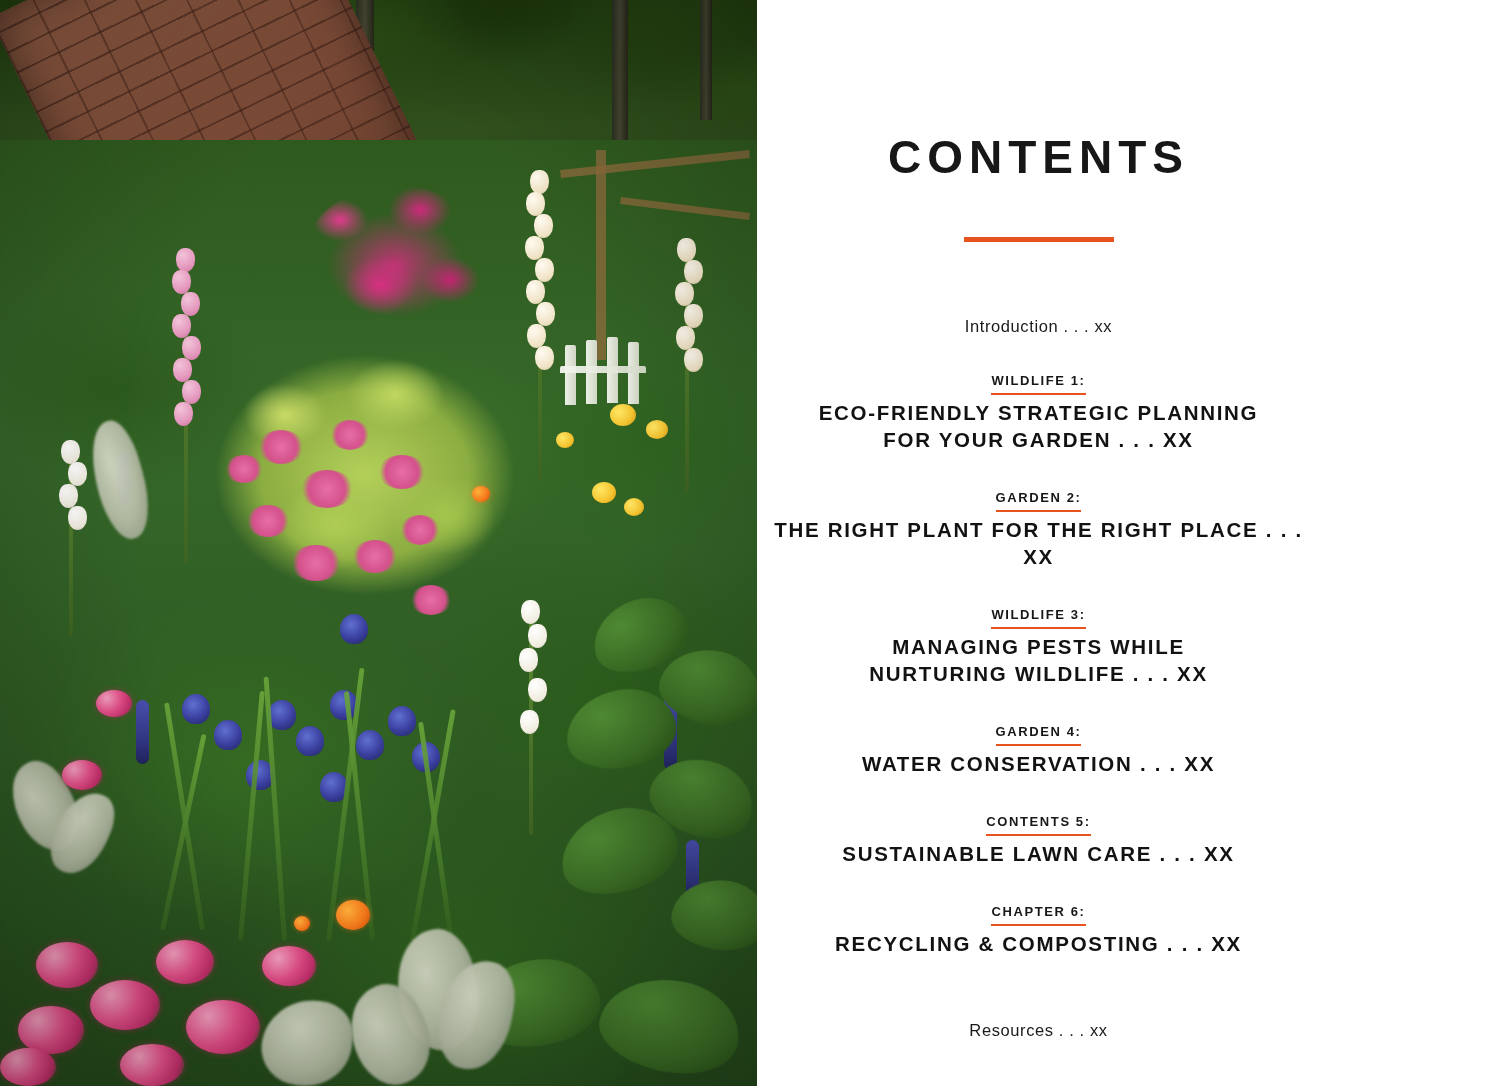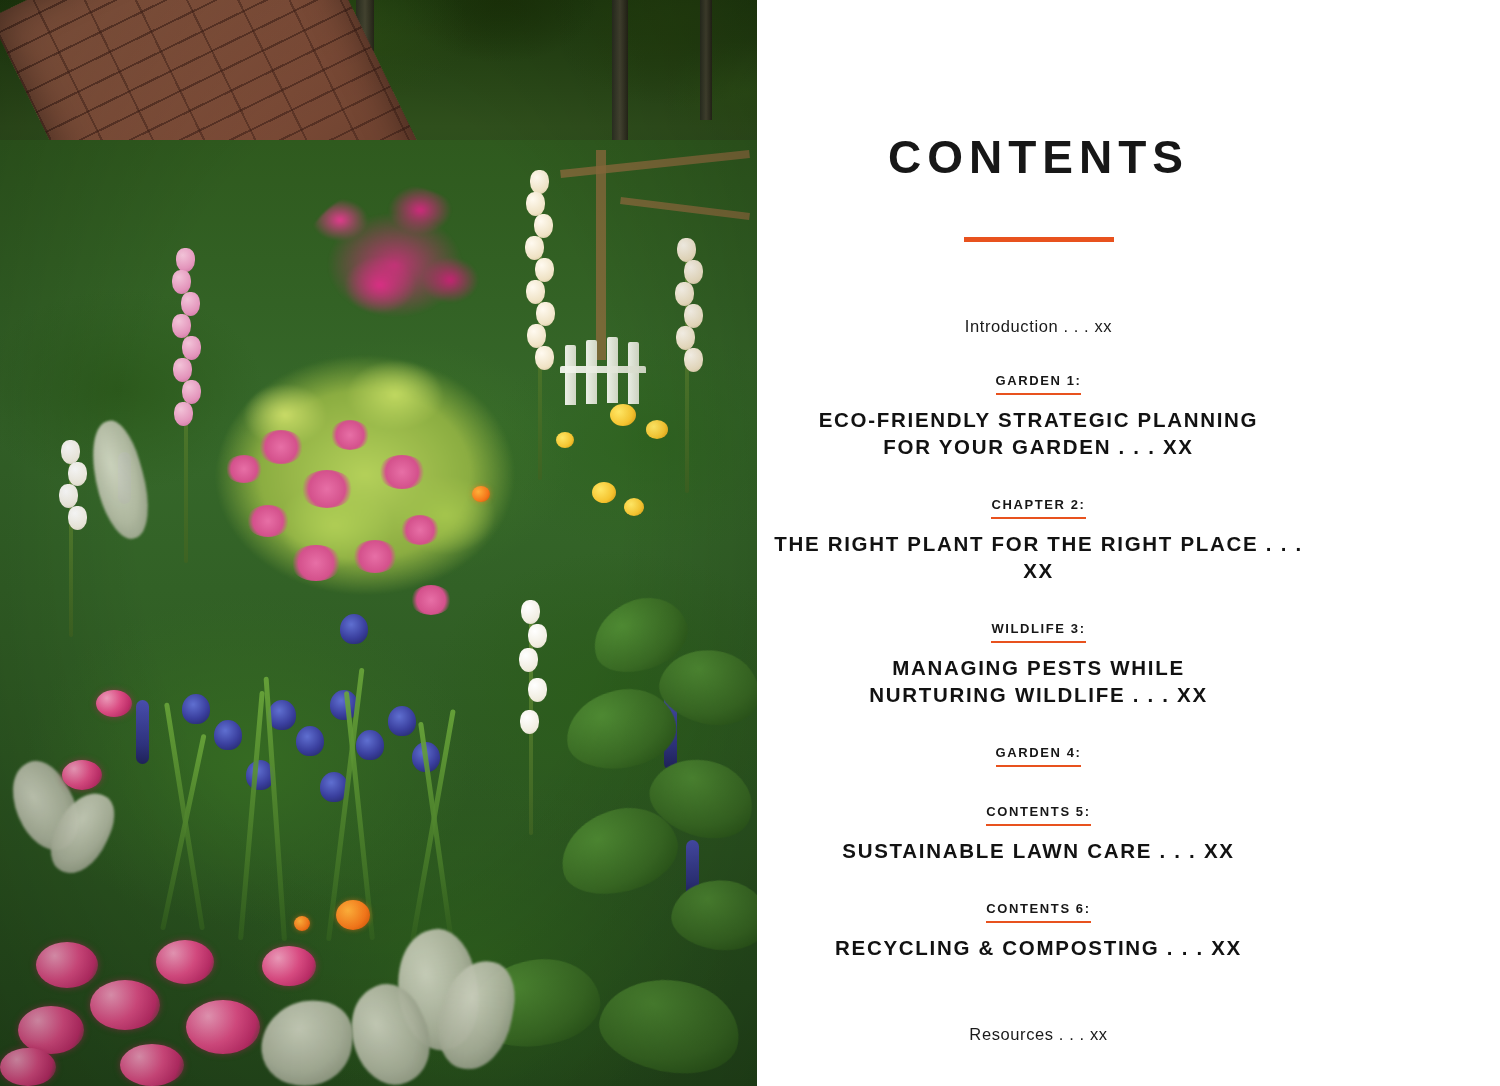--- a/index.html
+++ b/index.html
@@ -242,21 +242,21 @@
   .chapter-label {
     font-size: 13px;
     font-weight: bold;
     letter-spacing: 1.6px;
     color: #171717;
     display: inline-block;
     padding-bottom: 5px;
     border-bottom: 2.5px solid #e8521e;
   }
   .chapter-title {
-    margin-top: 11px;
+    margin-top: 4px;
     font-size: 20.5px;
     font-weight: bold;
     letter-spacing: 1.7px;
     color: #121212;
     line-height: 1.32;
     text-transform: uppercase;
   }
   .back-matter {
     margin-top: 56px;
     text-align: center;
@@ -428,45 +428,46 @@
   </div>
 
   <div class="contents-pane">
 
     <h1 class="contents-title">CONTENTS</h1>
     <div class="title-rule"></div>
 
     <div class="front-matter">Introduction . . . xx</div>
 
     <div class="chapter-block">
-      <div class="chapter-label">GARDEN 1:</div>
+      <div class="chapter-label">WILDLIFE 1:</div>
       <div class="chapter-title">ECO-FRIENDLY STRATEGIC PLANNING<br>FOR YOUR GARDEN . . . XX</div>
     </div>
 
     <div class="chapter-block">
-      <div class="chapter-label">CHAPTER 2:</div>
+      <div class="chapter-label">GARDEN 2:</div>
       <div class="chapter-title">THE RIGHT PLANT FOR THE RIGHT PLACE . . . XX</div>
     </div>
 
     <div class="chapter-block">
       <div class="chapter-label">WILDLIFE 3:</div>
       <div class="chapter-title">MANAGING PESTS WHILE<br>NURTURING WILDLIFE . . . XX</div>
     </div>
 
     <div class="chapter-block">
       <div class="chapter-label">GARDEN 4:</div>
+      <div class="chapter-title">WATER CONSERVATION . . . XX</div>
     </div>
 
     <div class="chapter-block">
       <div class="chapter-label">CONTENTS 5:</div>
       <div class="chapter-title">SUSTAINABLE LAWN CARE . . . XX</div>
     </div>
 
     <div class="chapter-block">
-      <div class="chapter-label">CONTENTS 6:</div>
+      <div class="chapter-label">CHAPTER 6:</div>
       <div class="chapter-title">RECYCLING &amp; COMPOSTING . . . XX</div>
     </div>
 
     <div class="back-matter">
       <div>Resources . . . xx</div>
 
     </div>
 
   </div>
 </div>

